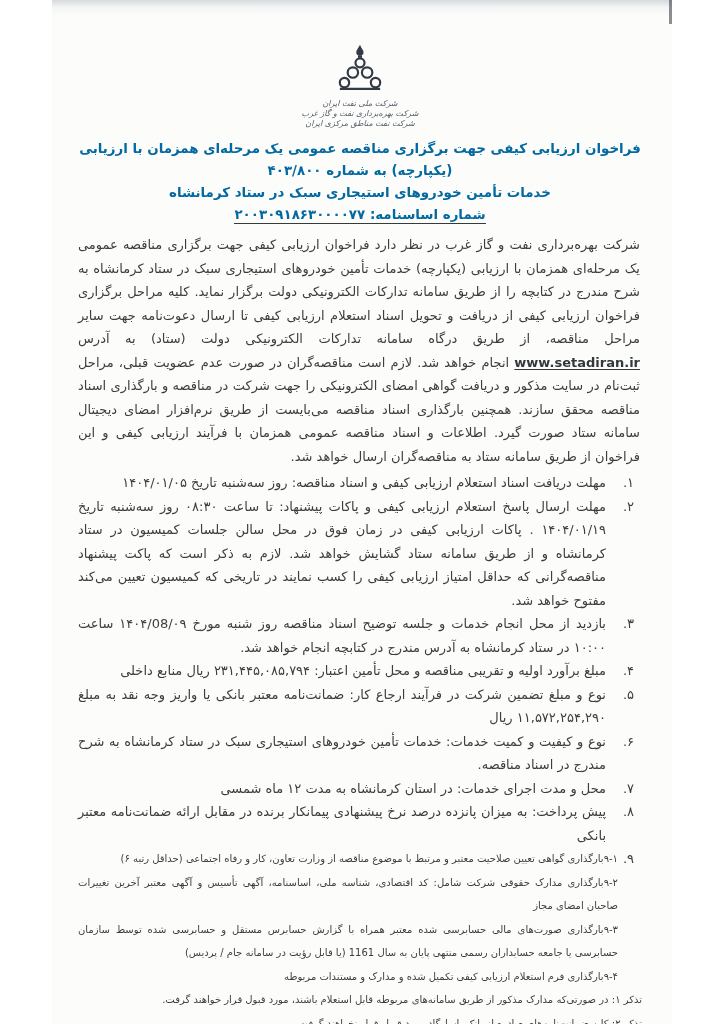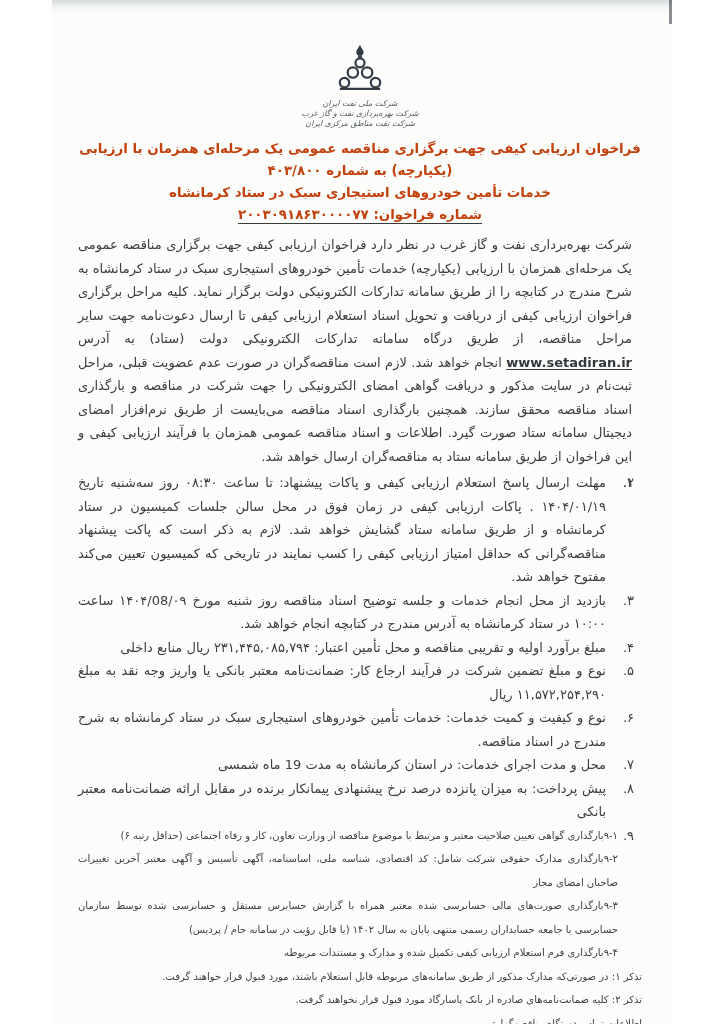--- a/index.html
+++ b/index.html
@@ -24,24 +24,24 @@
     content:"";position:absolute;top:0;right:0;width:3px;height:24px;
     background:rgba(45,52,60,.55);pointer-events:none;
   }
   .logo-wrap{text-align:center;line-height:0;}
   .logo-wrap svg{display:inline-block;}
   .logo-captions{
     margin-top:3px;text-align:center;
     font-family:"DejaVu Serif",serif;font-style:italic;
     font-size:8px;line-height:10px;color:#565e69;
   }
-  .titles{margin-top:9px;text-align:center;font-weight:bold;color:#c2410c;
+  .titles{margin-top:9px;text-align:center;font-weight:bold;color:#0369a1;
     font-size:13.4px;line-height:22px;}
   .titles .u-line{border-bottom:1.4px solid #3a3a3a;padding-bottom:1px;}
-  .intro{margin:7px 10px 3px 0;font-size:13px;line-height:23.5px;text-align:justify;}
+  .intro{margin:7px 2px 3px 0;font-size:13px;line-height:23.5px;text-align:justify;}
   .intro a{color:#33383e;text-decoration:underline;text-underline-offset:2px;font-weight:bold;}
   .items{list-style:none;margin:1px 0 0;padding:0;}
   .items li{position:relative;padding:0 36px 0 0;font-size:13px;line-height:23.5px;text-align:justify;}
   .items .num{position:absolute;right:8px;top:0;}
   .items li.u .txt{text-decoration:underline;text-underline-offset:3px;}
   .subitems div,.notes div,.contact div{font-size:10px;line-height:23.5px;text-align:justify;}
   .subitems div{padding-right:24px;}
   .contact-heading{padding-right:0;text-decoration:underline;}
 </style>
 </head>
@@ -67,43 +67,43 @@
         <div>شرکت ملی نفت ایران</div>
         <div>شرکت بهره‌برداری نفت و گاز غرب</div>
         <div>شرکت نفت مناطق مرکزی ایران</div>
       </div>
     </div>
   </header>
 
   <div class="titles">
     <div>فراخوان ارزیابی کیفی جهت برگزاری مناقصه عمومی یک مرحله‌ای همزمان با ارزیابی (یکپارچه) به شماره ۴۰۳/۸۰۰</div>
     <div>خدمات تأمین خودروهای استیجاری سبک در ستاد کرمانشاه</div>
-    <div><span class="u-line">شماره فراخوان: ۲۰۰۳۰۹۱۸۶۳۰۰۰۰۷۷</span></div>
+    <div><span class="u-line">شماره اساسنامه: ۲۰۰۳۰۹۱۸۶۳۰۰۰۰۷۷</span></div>
   </div>
 
   <p class="intro"><span>شرکت بهره‌برداری نفت و گاز غرب در نظر دارد فراخوان ارزیابی کیفی جهت برگزاری مناقصه عمومی یک مرحله‌ای همزمان با ارزیابی (یکپارچه) خدمات تأمین خودروهای استیجاری سبک در ستاد کرمانشاه به شرح مندرج در کتابچه را از طریق سامانه تدارکات الکترونیکی دولت برگزار نماید. کلیه مراحل برگزاری فراخوان ارزیابی کیفی از دریافت و تحویل اسناد استعلام ارزیابی کیفی تا ارسال دعوت‌نامه جهت سایر مراحل مناقصه، از طریق درگاه سامانه تدارکات الکترونیکی دولت (ستاد) به آدرس</span>
     <a href="#">www.setadiran.ir</a>
     <span>انجام خواهد شد. لازم است مناقصه‌گران در صورت عدم عضویت قبلی، مراحل ثبت‌نام در سایت مذکور و دریافت گواهی امضای الکترونیکی را جهت شرکت در مناقصه و بارگذاری اسناد مناقصه محقق سازند. همچنین بارگذاری اسناد مناقصه می‌بایست از طریق نرم‌افزار امضای دیجیتال سامانه ستاد صورت گیرد. اطلاعات و اسناد مناقصه عمومی همزمان با فرآیند ارزیابی کیفی و این فراخوان از طریق سامانه ستاد به مناقصه‌گران ارسال خواهد شد.</span></p>
 
   <ol class="items">
-    <li><span class="num">۱.</span></li>
+    <li><span class="num">۱.</span><span class="txt">مهلت دریافت اسناد استعلام ارزیابی کیفی و اسناد مناقصه: روز سه‌شنبه تاریخ ۱۴۰۴/۰۱/۰۵</span></li>
     <li><span class="num">۲.</span><span class="txt">مهلت ارسال پاسخ استعلام ارزیابی کیفی و پاکات پیشنهاد: تا ساعت ۰۸:۳۰ روز سه‌شنبه تاریخ ۱۴۰۴/۰۱/۱۹ . پاکات ارزیابی کیفی در زمان فوق در محل سالن جلسات کمیسیون در ستاد کرمانشاه و از طریق سامانه ستاد گشایش خواهد شد. لازم به ذکر است که پاکت پیشنهاد مناقصه‌گرانی که حداقل امتیاز ارزیابی کیفی را کسب نمایند در تاریخی که کمیسیون تعیین می‌کند مفتوح خواهد شد.</span></li>
     <li><span class="num">۳.</span><span class="txt">بازدید از محل انجام خدمات و جلسه توضیح اسناد مناقصه روز شنبه مورخ ۱۴۰۴/08/۰۹ ساعت ۱۰:۰۰ در ستاد کرمانشاه به آدرس مندرج در کتابچه انجام خواهد شد.</span></li>
     <li><span class="num">۴.</span><span class="txt">مبلغ برآورد اولیه و تقریبی مناقصه و محل تأمین اعتبار: ۲۳۱,۴۴۵,۰۸۵,۷۹۴ ریال منابع داخلی</span></li>
     <li><span class="num">۵.</span><span class="txt">نوع و مبلغ تضمین شرکت در فرآیند ارجاع کار: ضمانت‌نامه معتبر بانکی یا واریز وجه نقد به مبلغ ۱۱,۵۷۲,۲۵۴,۲۹۰ ریال</span></li>
     <li><span class="num">۶.</span><span class="txt">نوع و کیفیت و کمیت خدمات: خدمات تأمین خودروهای استیجاری سبک در ستاد کرمانشاه به شرح مندرج در اسناد مناقصه.</span></li>
-    <li><span class="num">۷.</span><span class="txt">محل و مدت اجرای خدمات: در استان کرمانشاه به مدت 19 ماه شمسی</span></li>
+    <li><span class="num">۷.</span><span class="txt">محل و مدت اجرای خدمات: در استان کرمانشاه به مدت ۱۲ ماه شمسی</span></li>
     <li><span class="num">۸.</span><span class="txt">پیش پرداخت: به میزان پانزده درصد نرخ پیشنهادی پیمانکار برنده در مقابل ارائه ضمانت‌نامه معتبر بانکی</span></li>
     <li class="u"><span class="num">۹.</span></li>
   </ol>
 
   <div class="subitems">
     <div>۹-۱بارگذاری گواهی تعیین صلاحیت معتبر و مرتبط با موضوع مناقصه از وزارت تعاون، کار و رفاه اجتماعی (حداقل رتبه ۶)</div>
     <div>۹-۲بارگذاری مدارک حقوقی شرکت شامل: کد اقتصادی، شناسه ملی، اساسنامه، آگهی تأسیس و آگهی معتبر آخرین تغییرات صاحبان امضای مجاز</div>
-    <div>۹-۳بارگذاری صورت‌های مالی حسابرسی شده معتبر همراه با گزارش حسابرس مستقل و حسابرسی شده توسط سازمان حسابرسی یا جامعه حسابداران رسمی منتهی پایان به سال ۱۴۰۲ (یا قابل رؤیت در سامانه جام / پردیس)</div>
+    <div>۹-۳بارگذاری صورت‌های مالی حسابرسی شده معتبر همراه با گزارش حسابرس مستقل و حسابرسی شده توسط سازمان حسابرسی یا جامعه حسابداران رسمی منتهی پایان به سال 1161 (یا قابل رؤیت در سامانه جام / پردیس)</div>
     <div>۹-۴بارگذاری فرم استعلام ارزیابی کیفی تکمیل شده و مدارک و مستندات مربوطه</div>
   </div>
 
   <div class="notes">
     <div>تذکر ۱: در صورتی‌که مدارک مذکور از طریق سامانه‌های مربوطه قابل استعلام باشند، مورد قبول قرار خواهند گرفت.</div>
     <div>تذکر ۲: کلیه ضمانت‌نامه‌های صادره از بانک پاسارگاد مورد قبول قرار نخواهند گرفت.</div>
   </div>
 
   <div class="contact">
     <div class="contact-heading">اطلاعات تماس دستگاه مناقصه‌گزار:</div>

